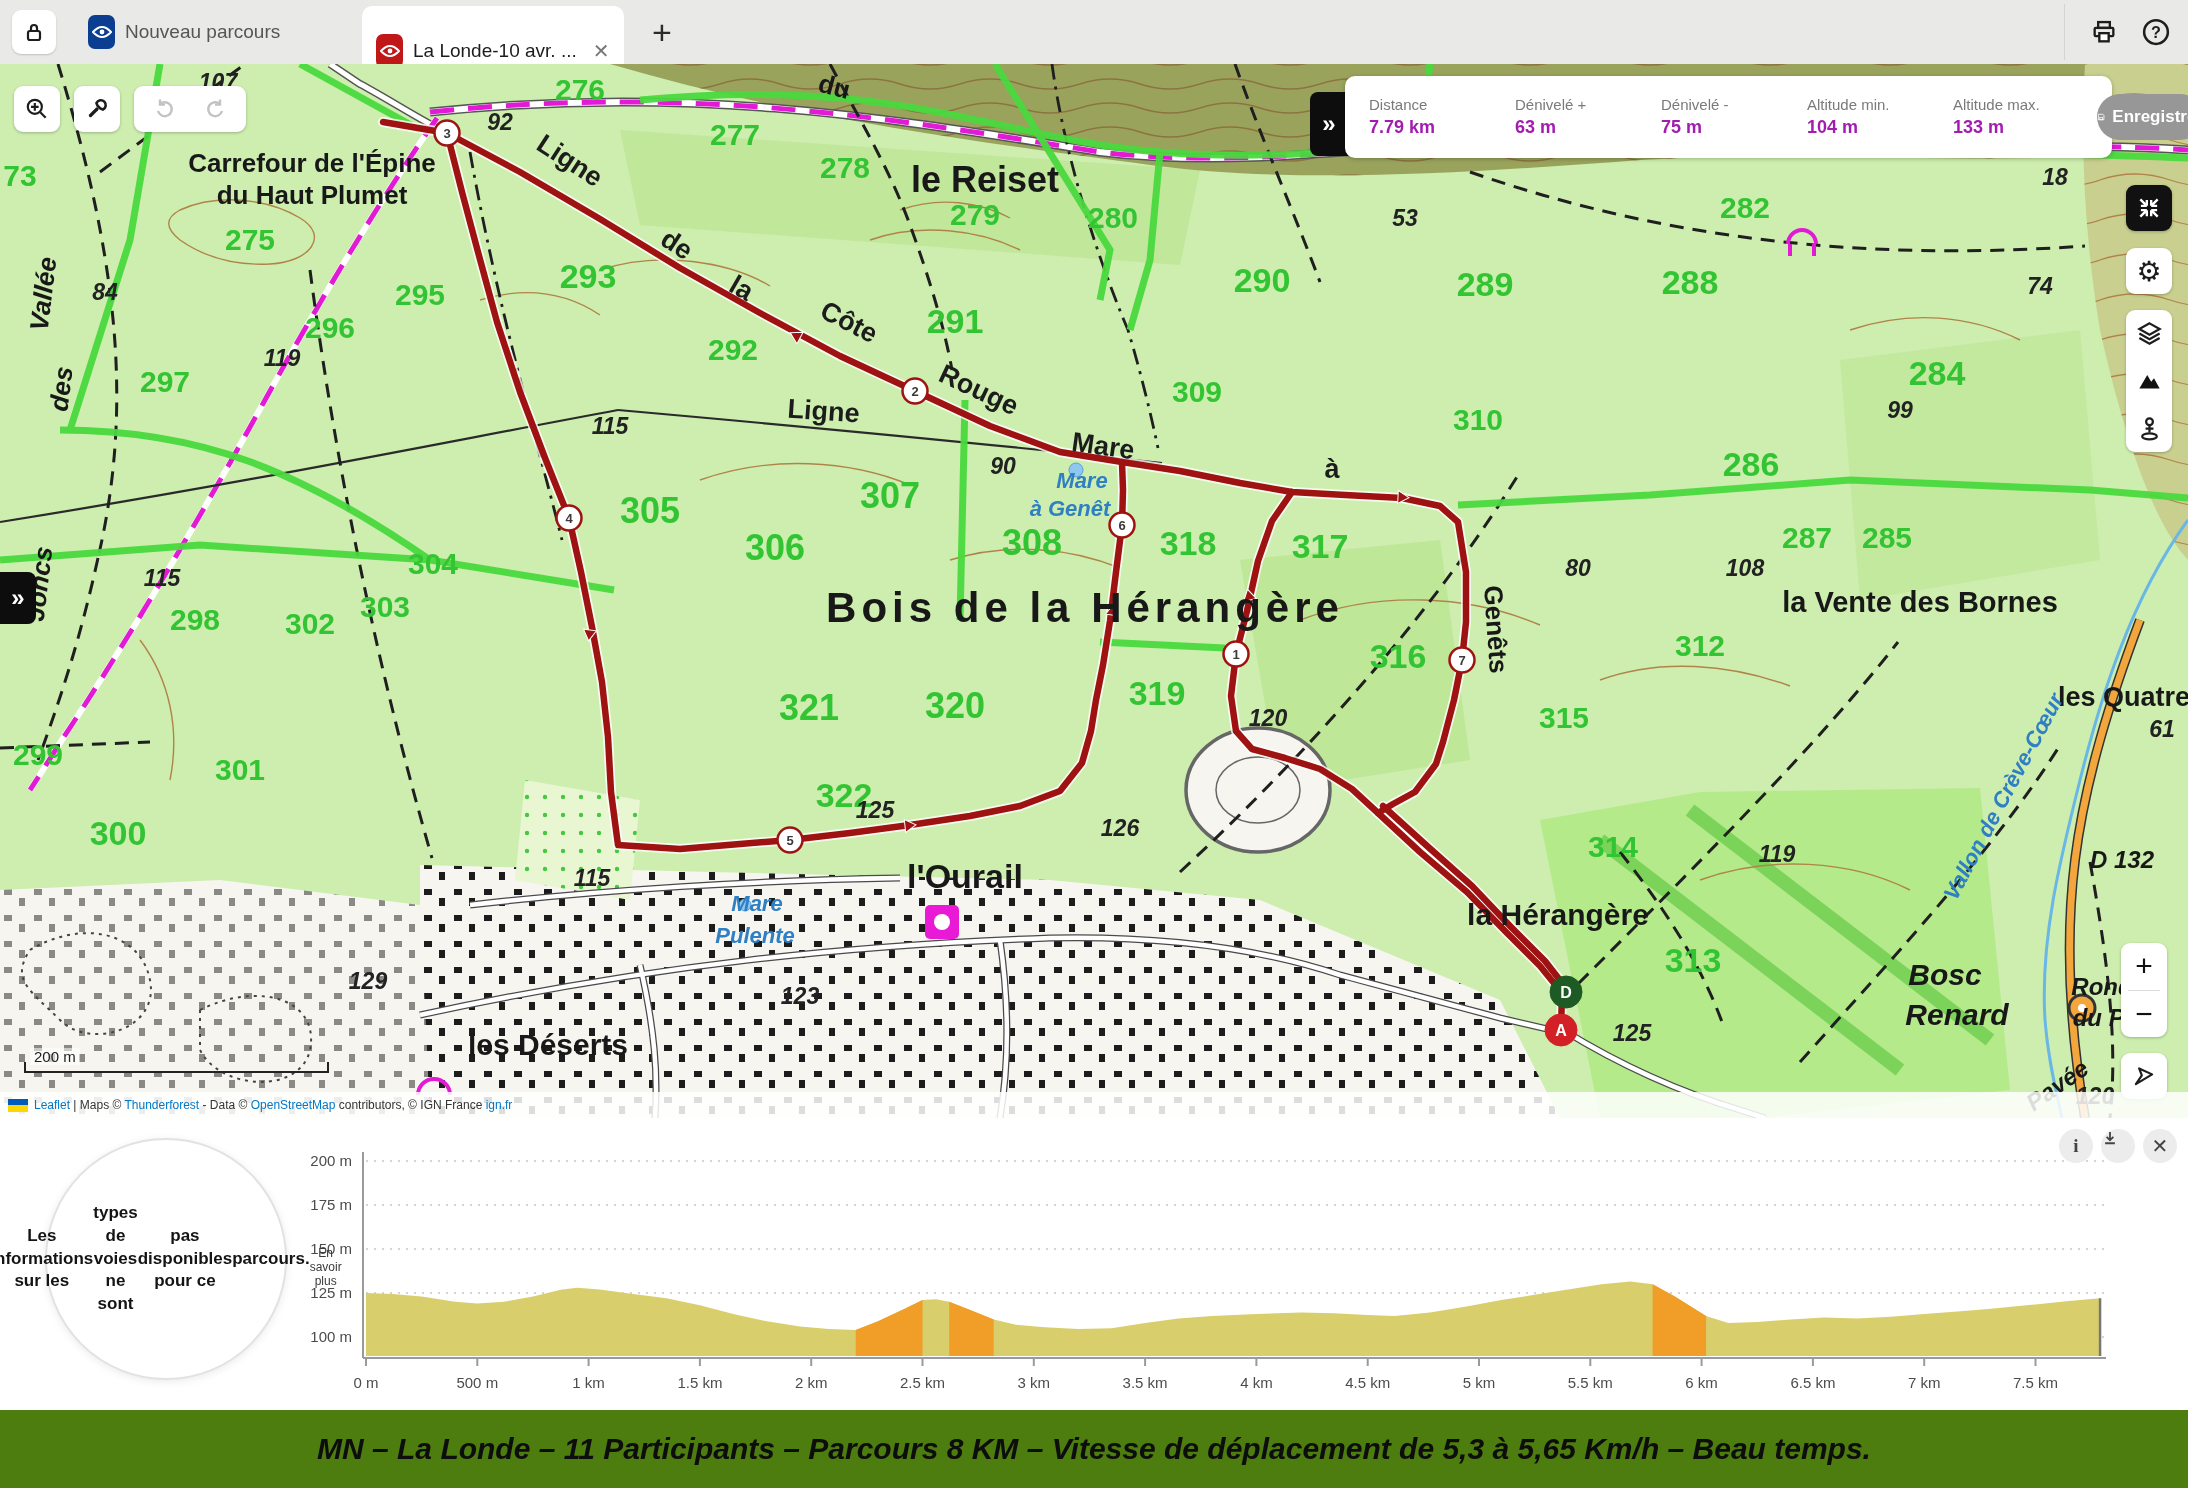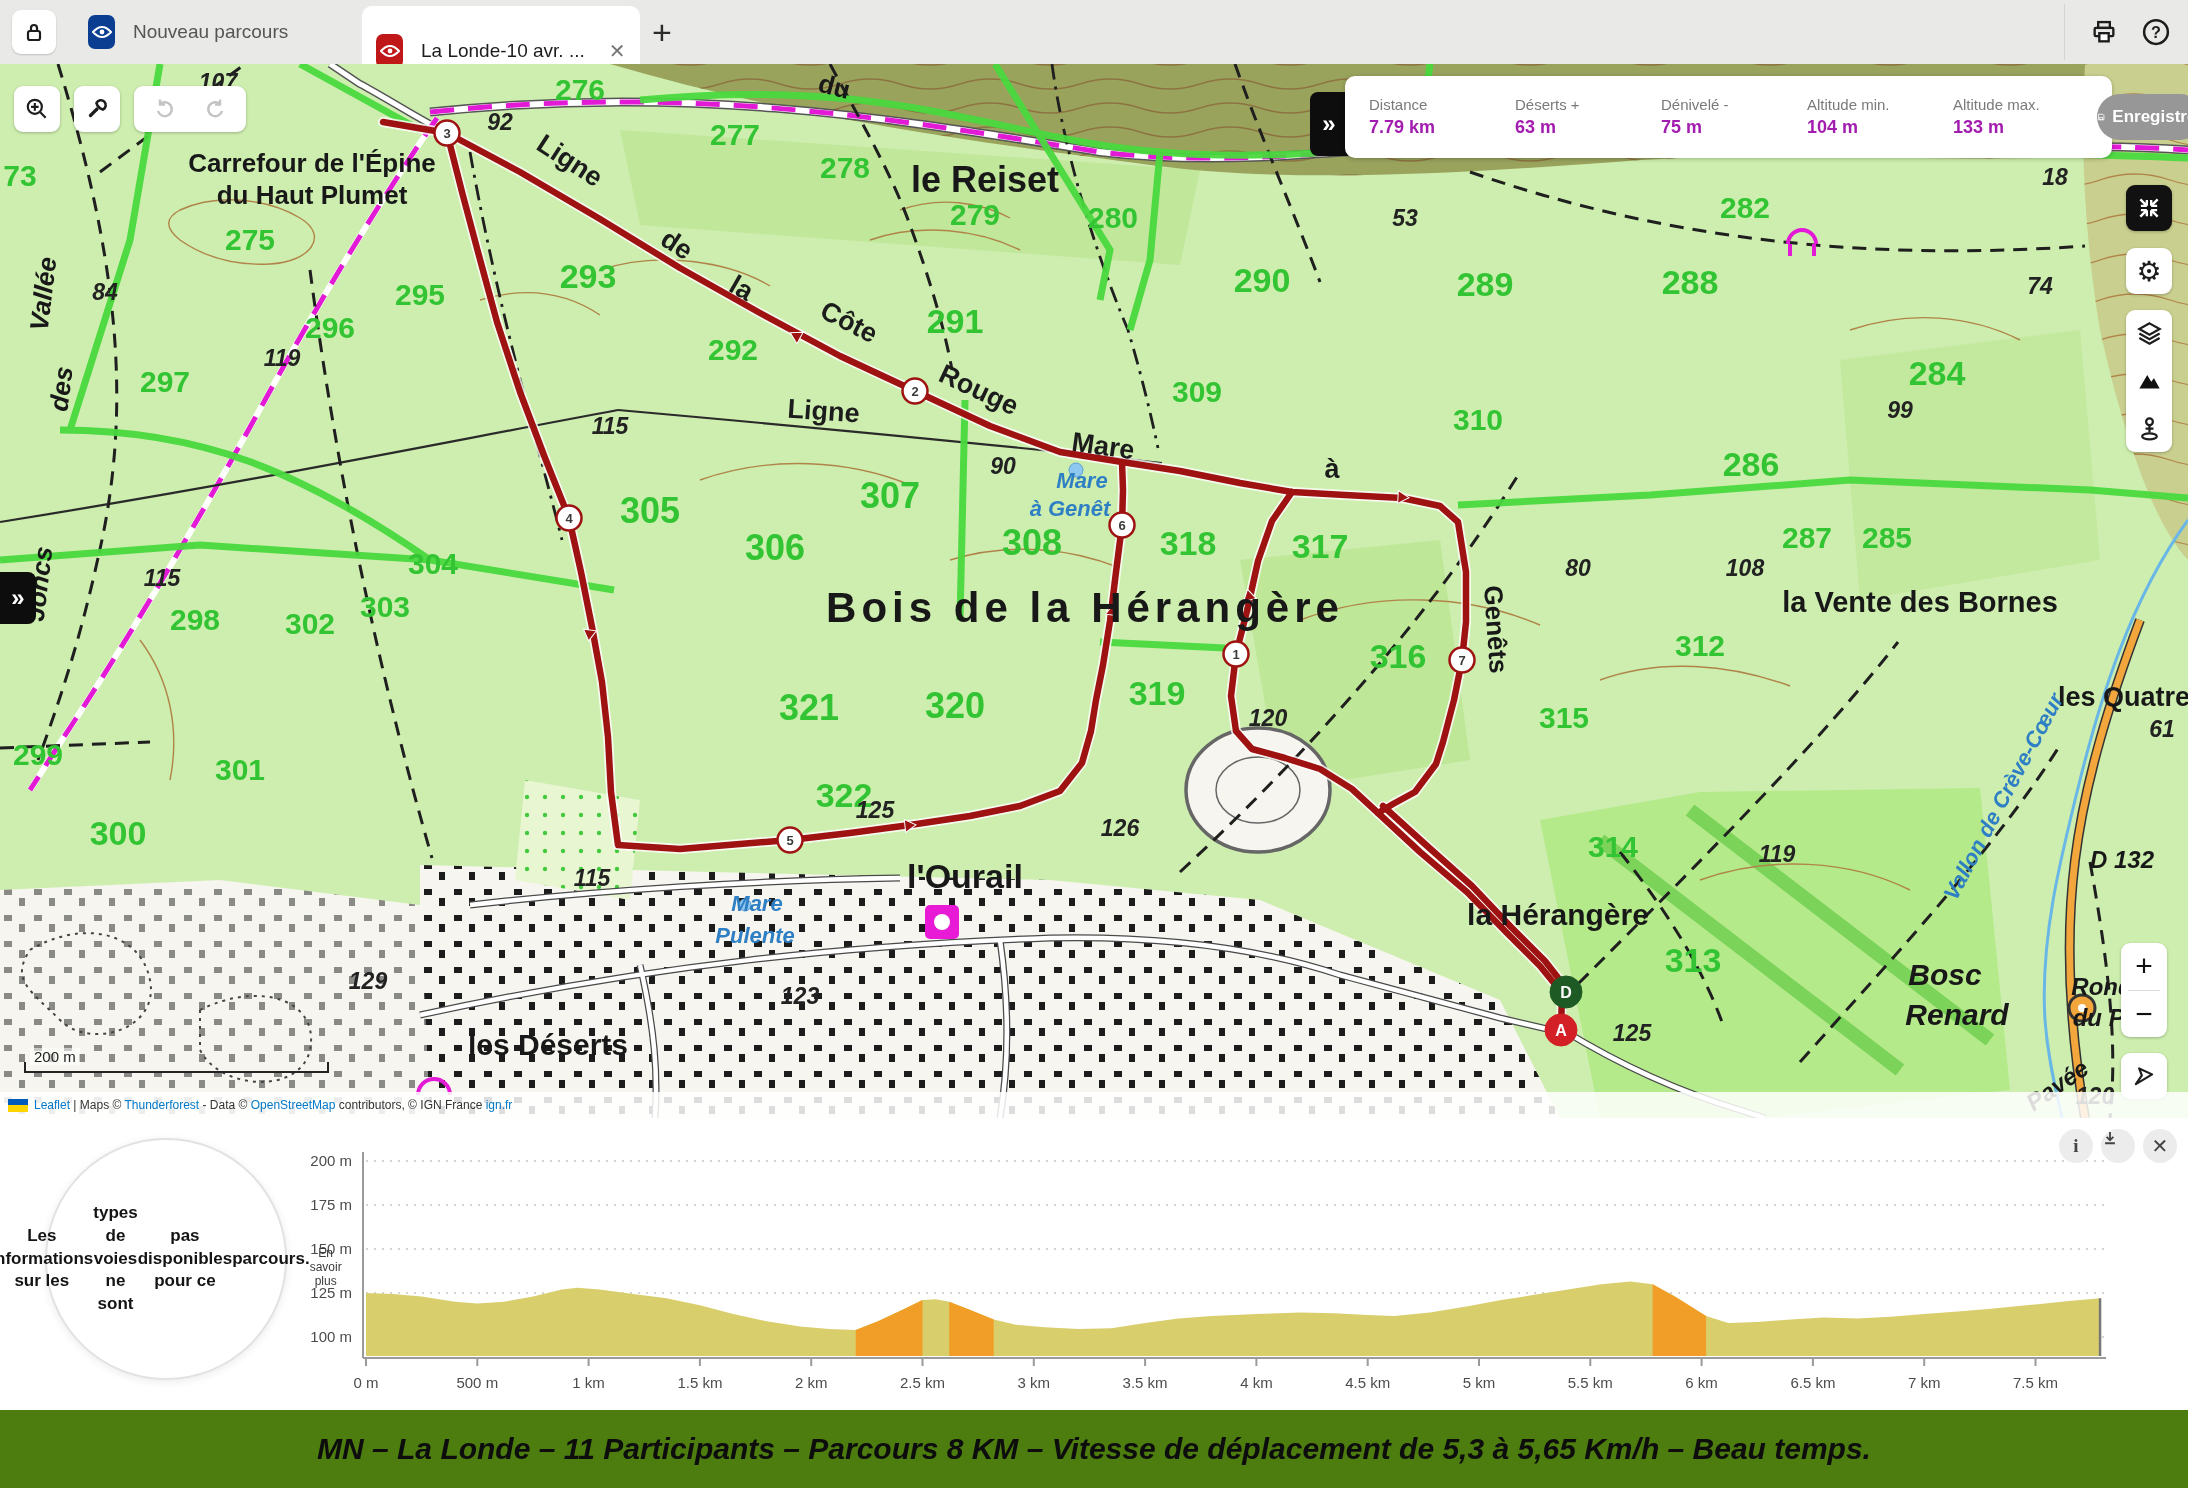--- a/index.html
+++ b/index.html
@@ -1,20 +1,20 @@
 <!DOCTYPE html>
 <html><head>
 <meta charset="utf-8">
 <style>
   html,body{margin:0;padding:0;background:#fff;font-family:"Liberation Sans",sans-serif;}
   body{width:2188px;height:1488px;position:relative;overflow:hidden;}
   
   .tabbar{position:absolute;left:0;top:0;width:2188px;height:64px;background:#e9e9e7;}
   .tool-sq{position:absolute;background:#fff;border-radius:9px;box-shadow:0 1px 2px rgba(0,0,0,.18);display:flex;align-items:center;justify-content:center;}
-  .tab{position:absolute;display:flex;align-items:center;gap:18px;font-size:19px;color:#555;}
+  .tab{position:absolute;display:flex;align-items:center;gap:10px;font-size:19px;color:#555;}
   .tab.active{background:#fff;border-radius:10px 10px 0 0;color:#1d1d1d;padding:16px 14px;}
   .tabicon{width:27px;height:34px;border-radius:7px;display:flex;align-items:center;justify-content:center;flex:none;}
   .tabicon.blue{background:#0b3e91;}
   .tabicon.red{background:#c01818;}
   .closex{font-size:20px;color:#777;margin-left:6px;cursor:pointer;}
   .newtab{position:absolute;font-size:34px;color:#2b2b2b;cursor:pointer;line-height:1;}
   .win-ic{position:absolute;top:14px;width:36px;height:36px;display:flex;align-items:center;justify-content:center;cursor:pointer;}
   .vdiv{position:absolute;left:2064px;top:4px;width:1px;height:56px;background:#d4d4d2;}
   
   .maparea{position:absolute;left:0;top:64px;width:2188px;height:1054px;overflow:hidden;background:#cdeeae;}
@@ -407,21 +407,21 @@
     </svg>
   </div>
 
   <div class="chevbtn" style="left:1310px;top:28px;width:38px;height:64px;border-radius:8px 0 0 8px;">»</div>
   <div class="statsbar">
     <div class="stat">
       <div class="lbl">Distance</div>
         <div class="val">7.79 km</div>
     </div>
     <div class="stat">
-      <div class="lbl">Déserts +</div>
+      <div class="lbl">Dénivelé +</div>
         <div class="val">63 m</div>
     </div>
     <div class="stat">
       <div class="lbl">Dénivelé -</div>
         <div class="val">75 m</div>
     </div>
     <div class="stat">
       <div class="lbl">Altitude min.</div>
         <div class="val">104 m</div>
     </div>

